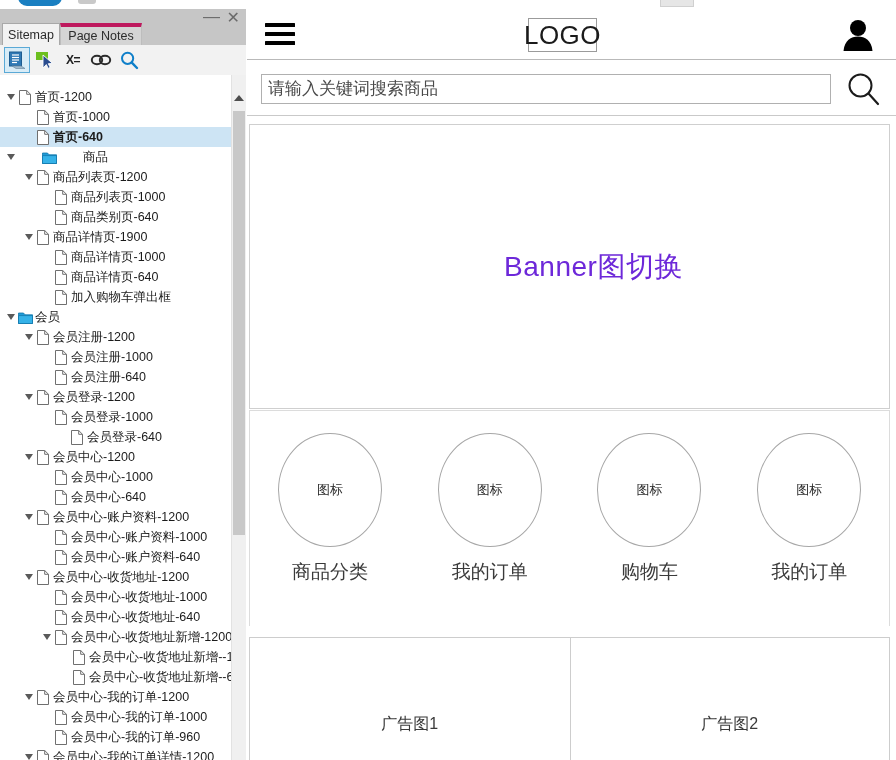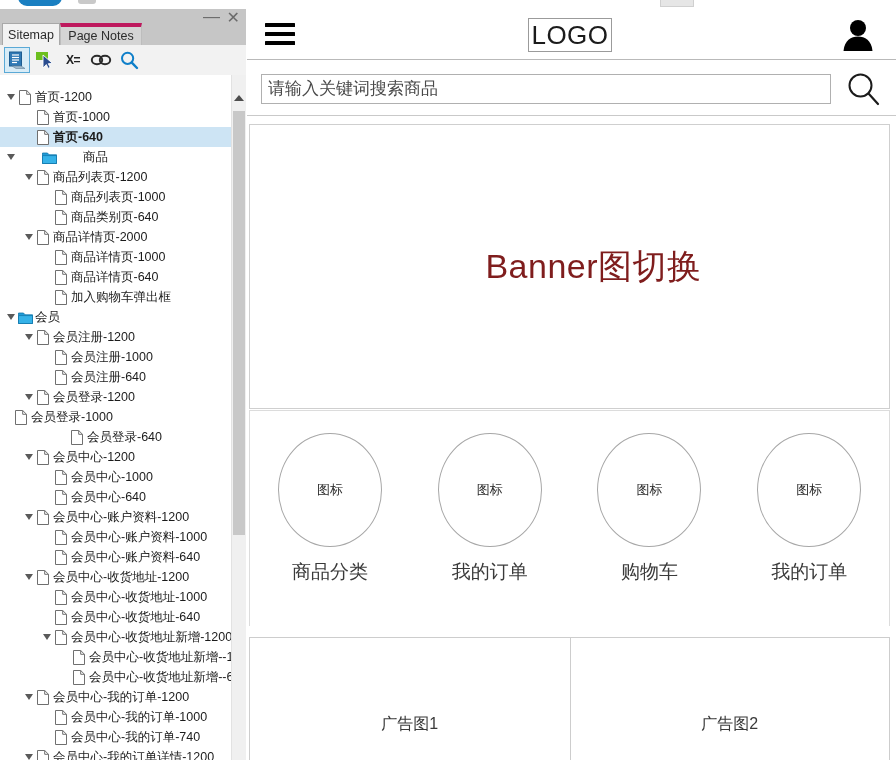--- a/index.html
+++ b/index.html
@@ -191,21 +191,21 @@
     position: absolute; left: 18px; top: 11px;
     width: 30px; height: 28px;
     display: flex; flex-direction: column; justify-content: center; gap: 5px;
     cursor: pointer;
   }
   #hamburger span {
     display:block; height: 4px; background: #000; border-radius: 0.5px;
   }
   #logo {
     position: absolute; left: 281px; top: 9px;
-    width: 84px; height: 34px;
+    width: 69px; height: 34px;
     border: 1px solid #9b9b9b;
     display: flex; align-items: center; justify-content: center;
     font-size: 26px; color: #1b1b1b;
     letter-spacing: 0.5px;
     box-sizing: border-box;
   }
   #avatar {
     position: absolute; right: 20px; top: 8px;
     width: 36px; height: 36px;
     cursor: pointer;
@@ -239,22 +239,22 @@
   
   #banner {
     position: absolute; left: 2px; top: 115px;
     width: 641px; height: 285px;
     border: 1px solid #cfcfcf;
     box-sizing: border-box;
     display: flex; align-items: center; justify-content: center;
     background: #fff;
   }
   #banner-text {
-    font-size: 34px;
-    color: #7f1d1d;
+    font-size: 28px;
+    color: #6d28d9;
     letter-spacing: 0.5px;
     margin-left: 48px;
   }
 
   
   #quicknav {
     position: absolute; left: 2px; top: 401px;
     width: 641px; height: 216px;
     border-top: 1px solid #dcdcdc;
     border-left: 1px solid #dcdcdc;
@@ -448,21 +448,21 @@
           <div class="tnode" style="padding-left: 22px;">
             <div class="tw">
               <i></i>
             </div>
             <div class="ticon">
               <svg class="pg" width="12" height="15" viewBox="0 0 12 15" aria-hidden="true">
                 <path d="M0.5 0.5 h7.2 l3.8 3.8 v10.2 h-11 z" fill="#ffffff" stroke="#6f6f6f" stroke-width="1"></path>
                 <path d="M7.7 0.5 v3.8 h3.8" fill="none" stroke="#6f6f6f" stroke-width="1"></path>
               </svg>
             </div>
-            <div class="tlabel">商品详情页-2000</div>
+            <div class="tlabel">商品详情页-1900</div>
           </div>
           <div class="tnode" style="padding-left: 40px;">
             <div class="tw"></div>
             <div class="ticon">
               <svg class="pg" width="12" height="15" viewBox="0 0 12 15" aria-hidden="true">
                 <path d="M0.5 0.5 h7.2 l3.8 3.8 v10.2 h-11 z" fill="#ffffff" stroke="#6f6f6f" stroke-width="1"></path>
                 <path d="M7.7 0.5 v3.8 h3.8" fill="none" stroke="#6f6f6f" stroke-width="1"></path>
               </svg>
             </div>
             <div class="tlabel">商品详情页-1000</div>
@@ -536,21 +536,21 @@
               <i></i>
             </div>
             <div class="ticon">
               <svg class="pg" width="12" height="15" viewBox="0 0 12 15" aria-hidden="true">
                 <path d="M0.5 0.5 h7.2 l3.8 3.8 v10.2 h-11 z" fill="#ffffff" stroke="#6f6f6f" stroke-width="1"></path>
                 <path d="M7.7 0.5 v3.8 h3.8" fill="none" stroke="#6f6f6f" stroke-width="1"></path>
               </svg>
             </div>
             <div class="tlabel">会员登录-1200</div>
           </div>
-          <div class="tnode" style="">
+          <div class="tnode" style="padding-left: 40px;">
             <div class="tw"></div>
             <div class="ticon">
               <svg class="pg" width="12" height="15" viewBox="0 0 12 15" aria-hidden="true">
                 <path d="M0.5 0.5 h7.2 l3.8 3.8 v10.2 h-11 z" fill="#ffffff" stroke="#6f6f6f" stroke-width="1"></path>
                 <path d="M7.7 0.5 v3.8 h3.8" fill="none" stroke="#6f6f6f" stroke-width="1"></path>
               </svg>
             </div>
             <div class="tlabel">会员登录-1000</div>
           </div>
           <div class="tnode" style="padding-left: 56px;">
@@ -714,21 +714,21 @@
             <div class="tlabel">会员中心-我的订单-1000</div>
           </div>
           <div class="tnode" style="padding-left: 40px;">
             <div class="tw"></div>
             <div class="ticon">
               <svg class="pg" width="12" height="15" viewBox="0 0 12 15" aria-hidden="true">
                 <path d="M0.5 0.5 h7.2 l3.8 3.8 v10.2 h-11 z" fill="#ffffff" stroke="#6f6f6f" stroke-width="1"></path>
                 <path d="M7.7 0.5 v3.8 h3.8" fill="none" stroke="#6f6f6f" stroke-width="1"></path>
               </svg>
             </div>
-            <div class="tlabel">会员中心-我的订单-740</div>
+            <div class="tlabel">会员中心-我的订单-960</div>
           </div>
           <div class="tnode" style="padding-left: 22px;">
             <div class="tw">
               <i></i>
             </div>
             <div class="ticon">
               <svg class="pg" width="12" height="15" viewBox="0 0 12 15" aria-hidden="true">
                 <path d="M0.5 0.5 h7.2 l3.8 3.8 v10.2 h-11 z" fill="#ffffff" stroke="#6f6f6f" stroke-width="1"></path>
                 <path d="M7.7 0.5 v3.8 h3.8" fill="none" stroke="#6f6f6f" stroke-width="1"></path>
               </svg>

